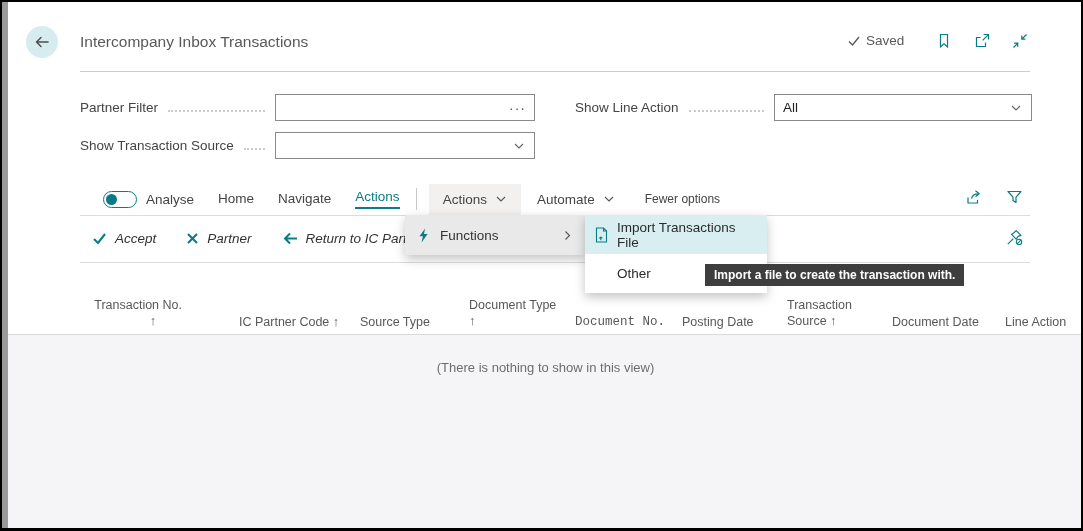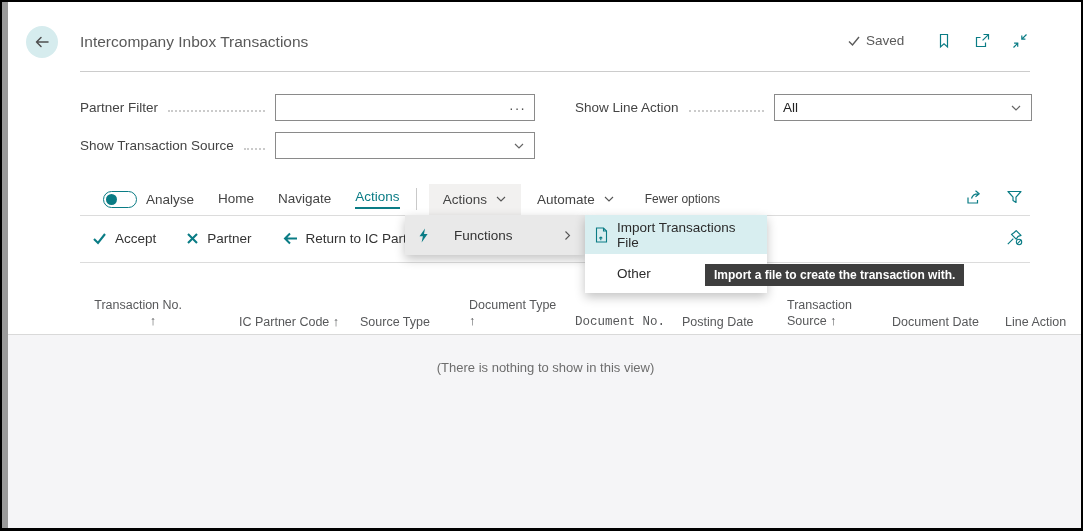--- a/index.html
+++ b/index.html
@@ -42,38 +42,38 @@
   .menu-btn { display:flex; align-items:center; gap:8px; font-size:13.5px; color:#444; padding:8px 14px; cursor:pointer; }
   .menu-btn.open { background:#f2f1f0; }
   .fewer { margin-left:16px; font-size:12px; color:#444; cursor:pointer; }
   .r1-icons { position:absolute; top:187px; display:flex; gap:22px; left:963px; color:#0a7c85; }
   .r1-icons span { cursor:pointer; display:flex; }
 
   .divider { position:absolute; left:78px; width:950px; height:1px; background:#dcdcdc; }
   .d1 { top:213px; } .d2 { top:260px; }
 
   
-  .ribbon2 { position:absolute; left:78px; top:219px; height:34px; display:flex; align-items:center; }
+  .ribbon2 { position:absolute; left:78px; top:219px; height:34px; display:flex; align-items:center;font-style:italic; }
   .act { display:flex; align-items:center; gap:8px; font-size:13.5px; color:#333; margin-left:12px; cursor:pointer; white-space:nowrap; }
   .act + .act { margin-left:30px; }
   .pin { position:absolute; left:1003px; top:226px; color:#0a7c85; cursor:pointer; }
 
   
   .th { position:absolute; font-size:12.5px; color:#57585a; line-height:16px; cursor:pointer; white-space:nowrap; }
   .th.two { top:295px; } .th.one { top:312px; }
   .th.right { text-align:right; }
   .grid-top-border { position:absolute; left:6px; top:332px; width:1075px; height:1px; background:#d9d9d9; }
   .grid-empty { position:absolute; left:6px; top:333px; width:1075px; height:195px; background:#f5f5f7; }
   .empty-text { position:absolute; top:25px; width:100%; text-align:center; font-size:13px; color:#6d6d6d; }
 
   
   .menu-panel { position:absolute; left:403px; top:213px; width:180px; background:#fff;
                 box-shadow:0 4px 10px rgba(0,0,0,.24); z-index:5; }
   .menu-item { height:40px; display:flex; align-items:center; padding:0 12px; font-size:13.5px; color:#333;
-               cursor:pointer; gap:24px; }
+               cursor:pointer; gap:10px; }
   .menu-item.hover { background:#e9e9e9; }
   .menu-item .spacer { flex:1; }
   .submenu-panel { position:absolute; left:583px; top:213px; width:182px; background:#fff;
                    box-shadow:0 4px 10px rgba(0,0,0,.24); z-index:6; }
   .submenu-item { height:39px; display:flex; align-items:center; padding:0 9px; gap:8px;
                   font-size:13.5px; color:#2b2b2b; cursor:pointer; }
   .submenu-item.hl { background:#d8eef0; }
   .submenu-item .ind { width:15px; flex:none; display:flex; }
   .tooltip { position:absolute; left:703px; top:262px; background:#3e3e3e; color:#fff; font-size:12px;
              font-weight:600; padding:4px 9px; z-index:7; white-space:nowrap; }

